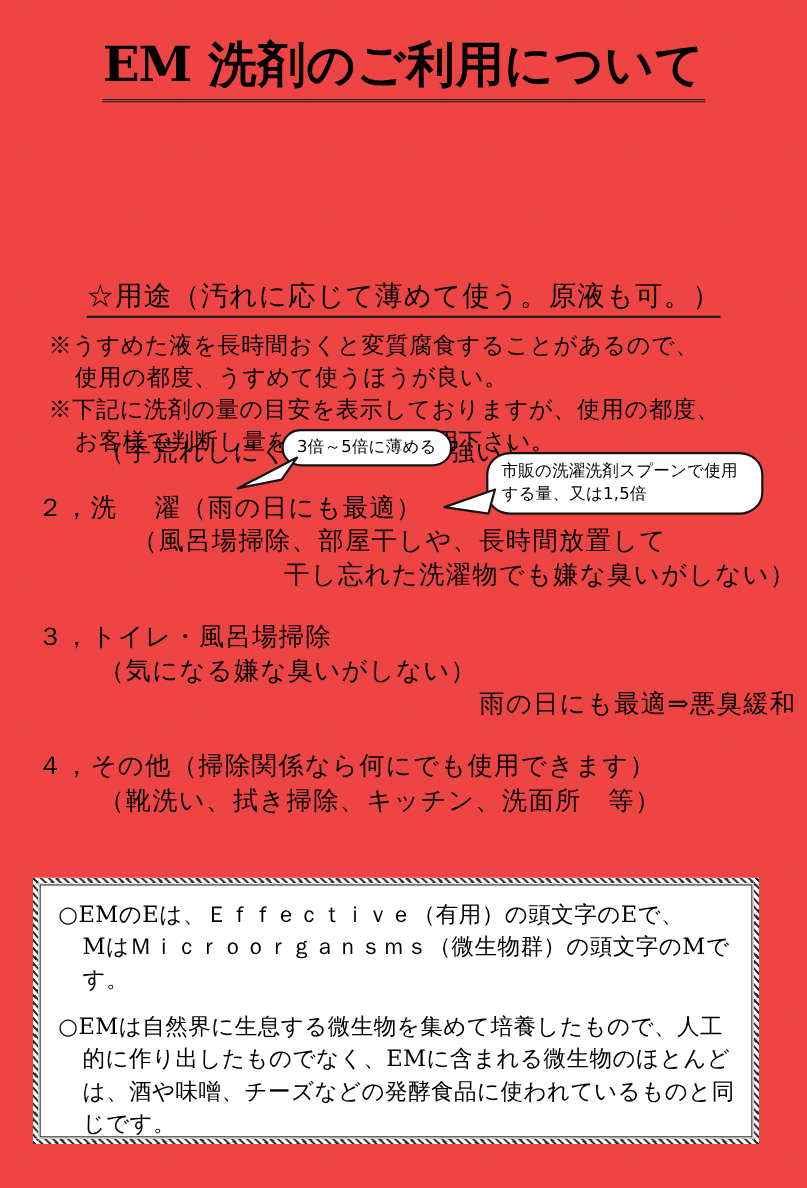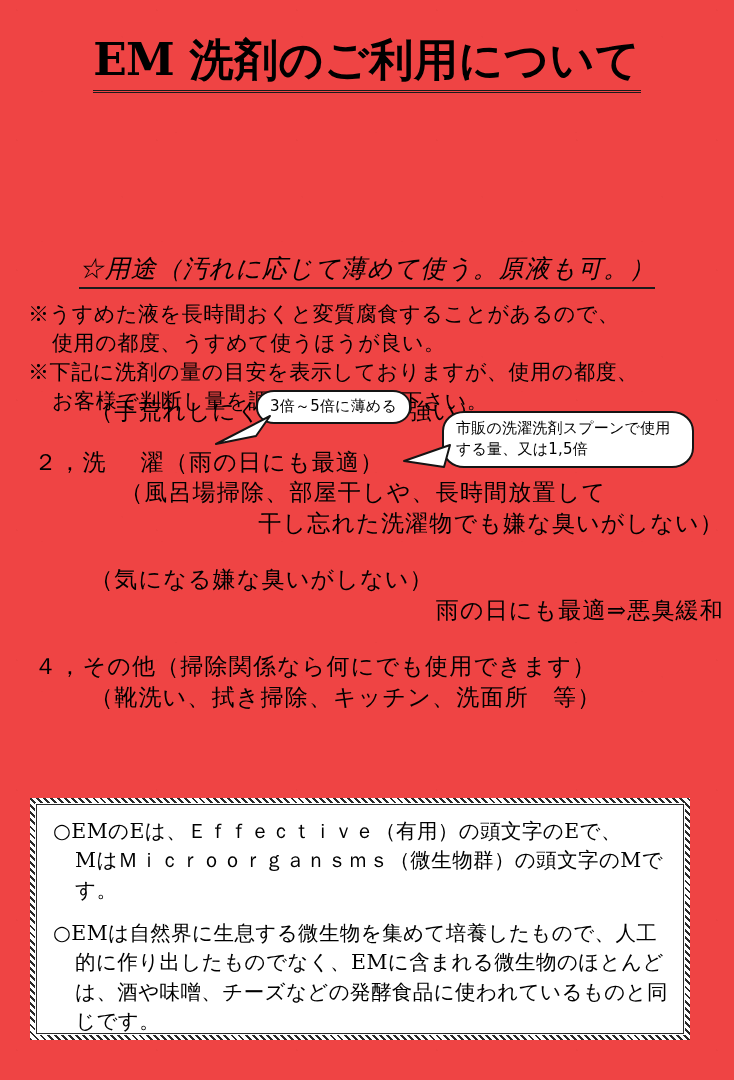--- a/index.html
+++ b/index.html
@@ -79,42 +79,41 @@
     text-underline-offset: 3px;
   }
 
   
   .usage-heading-wrap {
     position: absolute;
     top: 252px;
     left: 0;
     width: 734px;
     text-align: center;
-    font-style: italic;
   }
   .usage-heading {
     display: inline-block;
     font-size: 25px;
     letter-spacing: 1px;
     border-bottom: 2px solid #1b1b1b;
     padding-bottom: 2px;
     white-space: nowrap;
   }
 
   
   .notes {
     position: absolute;
     top: 300px;
     left: 28px;
     width: 690px;
     font-size: 21px;
     line-height: 1.38;
     letter-spacing: 0.6px;
   }
-  .notes .note-line { white-space: nowrap; }
+  .notes .note-line { white-space: nowrap; margin-left: 16px; }
   .notes .cont { padding-left: 24px; }
 
   
   .list {
     position: absolute;
     top: 396px;
     left: 34px;
     width: 690px;
     font-size: 23px;
     line-height: 1.33;
@@ -240,20 +239,21 @@
       <div class="bubble-tail" style="top:-4px; left:368px;">
         <svg width="52" height="30" viewBox="0 0 52 30">
           <path d="M48 2 L2 18 L42 24 Z" fill="#ffffff" stroke="#141414" stroke-width="2" stroke-linejoin="round"></path>
         </svg>
       </div>
     </div>
 
     <div class="gap-md"></div>
 
     <div class="item">
+      <div class="item-head"><span>３，</span><span>トイレ・風呂場掃除</span></div>
       <div class="sub indent1">（気になる嫌な臭いがしない）</div>
       <div class="sub indent3">雨の日にも最適⇒悪臭緩和</div>
     </div>
 
     <div class="gap-md"></div>
 
     <div class="item">
       <div class="item-head"><span>４，</span><span>その他（掃除関係なら何にでも使用できます）</span></div>
       <div class="sub indent1">（靴洗い、拭き掃除、キッチン、洗面所　等）</div>
     </div>

